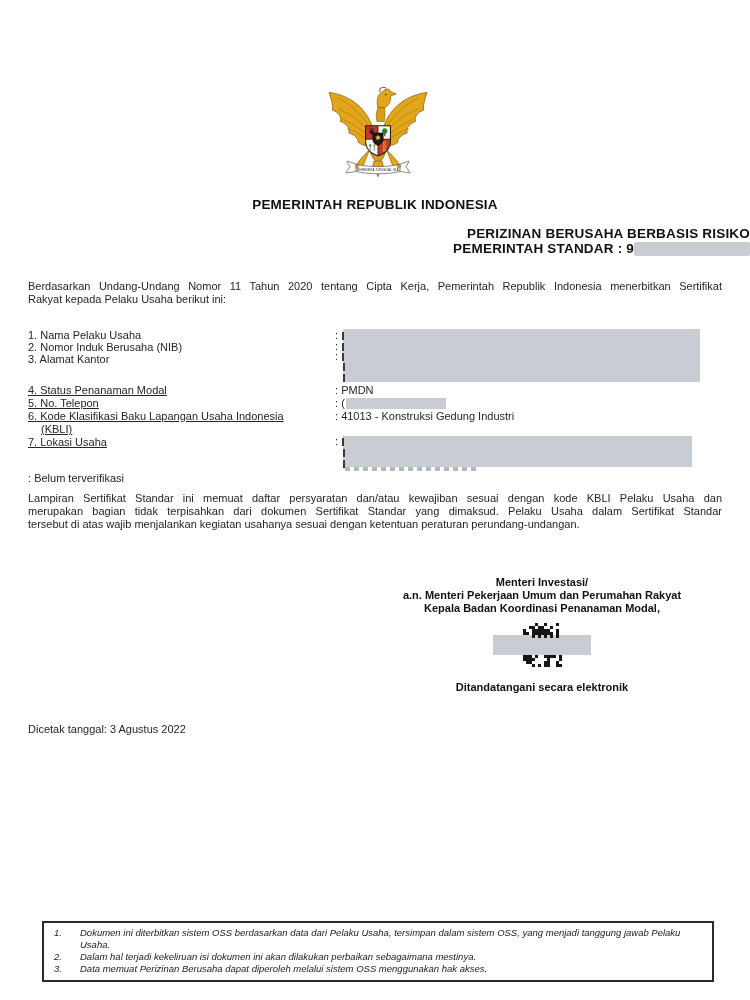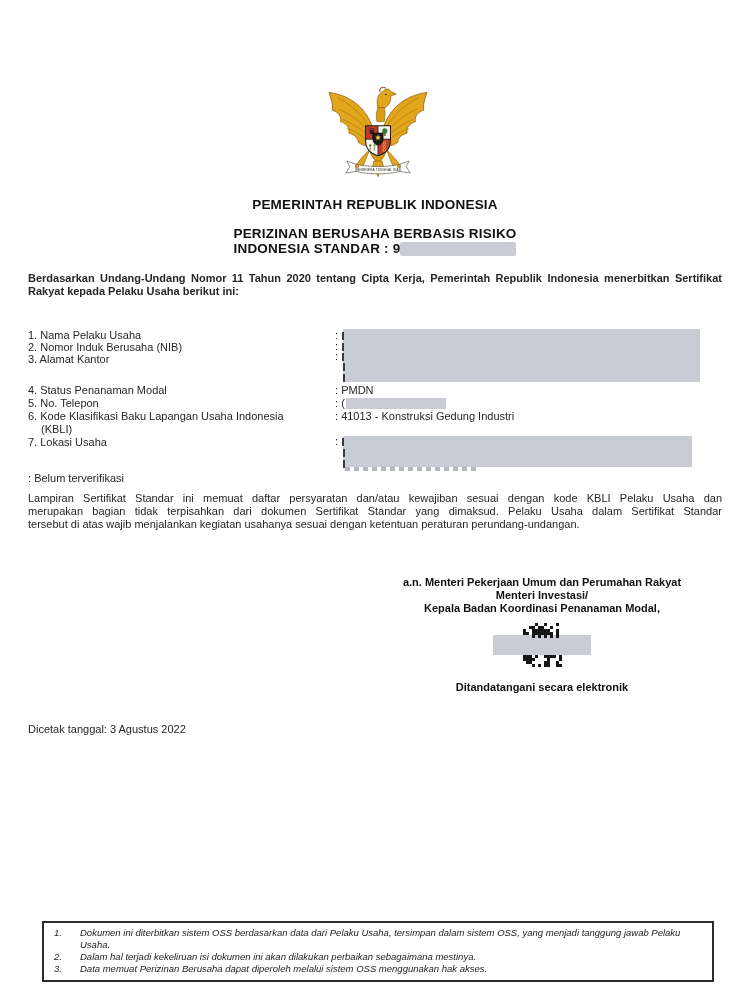--- a/index.html
+++ b/index.html
@@ -12,21 +12,21 @@
   .abs{position:absolute;}
   .ctr{text-align:center;}
   .hdr{width:750px; left:0; font-size:13.5px; font-weight:bold; color:#111; letter-spacing:.2px;}
   .jline{text-align:justify; text-align-last:justify; line-height:13px;}
   .pline{line-height:13px;}
   .redact{background:var(--redact);}
   .inline-redact{display:inline-block; vertical-align:-3px; border-radius:2px;}
   
   .fields{top:329px; left:28px; width:694px;}
   .frow{display:flex; line-height:13px;}
-  .frow .lab{width:307px; flex:none;}
+  .frow .lab{width:307px; flex:none;text-decoration:underline;}
   .frow .val{flex:1; position:relative;}
   .fgroup{position:relative; height:55px; margin-bottom:0;}
   .fgroup .glab{line-height:12px;}
   .cline{position:absolute; left:307px; height:11px; line-height:11px;}
   .sliver{display:inline-block; width:2px; height:8px; background:#3a3a3a; margin-left:4px; vertical-align:-1px;}
   .bigbox{position:absolute; left:315px; top:0; width:357px; height:53px;}
   .lokbox{position:absolute; left:8px; top:0; width:349px; height:31px;}
   .lok-remnant{position:absolute; left:10px; top:31px; width:132px; height:4px;
      background:repeating-linear-gradient(90deg,#9aa1a9 0 5px, transparent 5px 9px); opacity:.75;}
   .lok-lines{position:relative; height:36px;}
@@ -116,29 +116,29 @@
       <path d="M142,154 L160,148 L154,159 L162,171 L142,168 Z" fill="#fdfbf7" stroke="#4a4a4a" stroke-width="1.2"></path>
       <path d="M58,154 C80,160 120,160 142,154 L142,168 C120,174 80,174 58,168 Z" fill="#fdfbf7" stroke="#4a4a4a" stroke-width="1.2"></path>
       <circle cx="60" cy="158" r="3" fill="#e2a61c" stroke="#8a5e06"></circle>
       <circle cx="140" cy="158" r="3" fill="#e2a61c" stroke="#8a5e06"></circle>
       <text x="100" y="166.5" font-size="6" text-anchor="middle" fill="#222" style="font-family:'Liberation Sans',sans-serif;letter-spacing:.4px;">BHINNEKA TUNGGAL IKA</text>
     </g>
   </svg>
 
   <div class="abs hdr ctr" style="top:197px;">PEMERINTAH REPUBLIK INDONESIA</div>
 
-  <div class="abs hdr ctr" style="top:226px; line-height:15px;">
+  <div class="abs hdr ctr" style="top:226px; line-height:15px;text-align:right;">
     <div>PERIZINAN BERUSAHA BERBASIS RISIKO</div>
     <div>
-      <span>INDONESIA STANDAR :</span>
+      <span>PEMERINTAH STANDAR :</span>
       <span>9</span><span class="redact inline-redact" style="width:116px; height:14px;"></span>
     </div>
   </div>
 
-  <div class="abs" style="top:272px; left:28px; width:694px;font-weight:bold;">
+  <div class="abs" style="top:280px; left:28px; width:694px;">
     <div class="jline">Berdasarkan Undang-Undang Nomor 11 Tahun 2020 tentang Cipta Kerja, Pemerintah Republik Indonesia menerbitkan Sertifikat</div>
     <div class="pline">Rakyat kepada Pelaku Usaha berikut ini:</div>
   </div>
 
   <div class="abs fields">
 
     <div class="fgroup">
       <div class="glab">1. Nama Pelaku Usaha</div>
       <div class="glab">2. Nomor Induk Berusaha (NIB)</div>
       <div class="glab">3. Alamat Kantor</div>
@@ -185,22 +185,22 @@
   </div>
 
   <div class="abs" style="top:492px; left:28px; width:694px;">
     <div class="jline">Lampiran Sertifikat Standar ini memuat daftar persyaratan dan/atau kewajiban sesuai dengan kode KBLI Pelaku Usaha dan</div>
     <div class="jline">merupakan bagian tidak terpisahkan dari dokumen Sertifikat Standar yang dimaksud. Pelaku Usaha dalam Sertifikat Standar</div>
     <div class="pline">tersebut di atas wajib menjalankan kegiatan usahanya sesuai dengan ketentuan peraturan perundang-undangan.</div>
   </div>
 
 
   <div class="abs sig">
+    <div class="aline">Menteri Investasi/</div>
     <div class="aline">a.n. Menteri Pekerjaan Umum dan Perumahan Rakyat</div>
-    <div class="aline">Menteri Investasi/</div>
     <div class="aline">Kepala Badan Koordinasi Penanaman Modal,</div>
     <div class="qr" id="qrTop" style="height:15px; margin-top:8px;">
         <i style="left: 12px; top: 0px;"></i>
         <i style="left: 21px; top: 0px;"></i>
         <i style="left: 33px; top: 0px;"></i>
         <i style="left: 6px; top: 3px;"></i>
         <i style="left: 9px; top: 3px;"></i>
         <i style="left: 15px; top: 3px;"></i>
         <i style="left: 18px; top: 3px;"></i>
         <i style="left: 27px; top: 3px;"></i>

